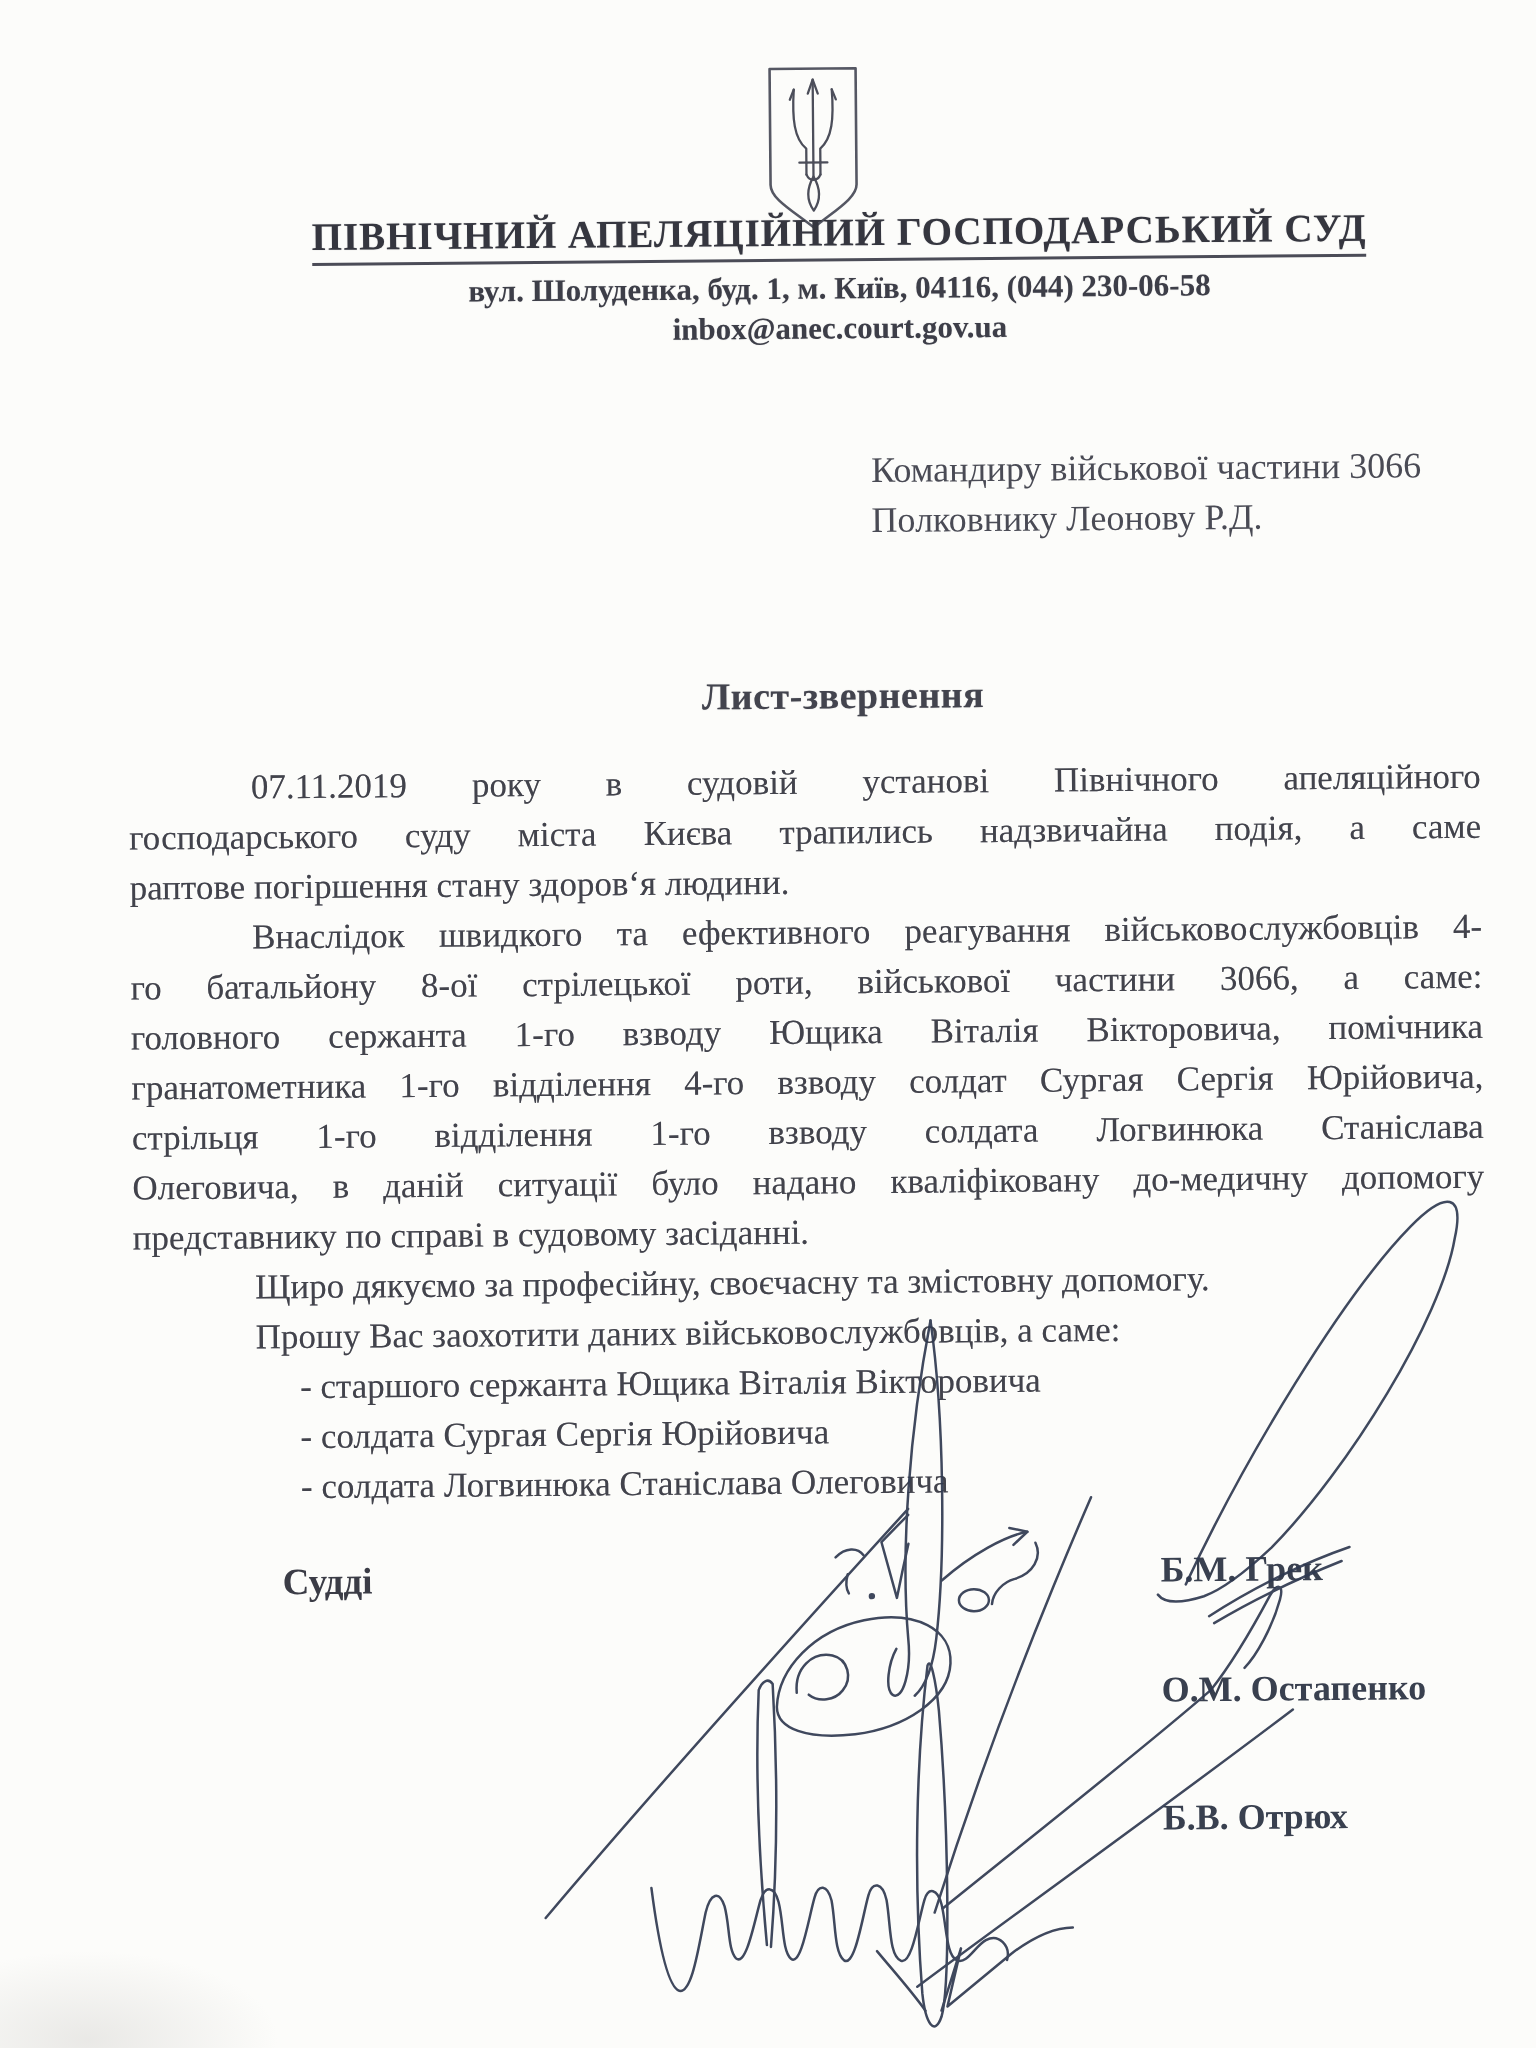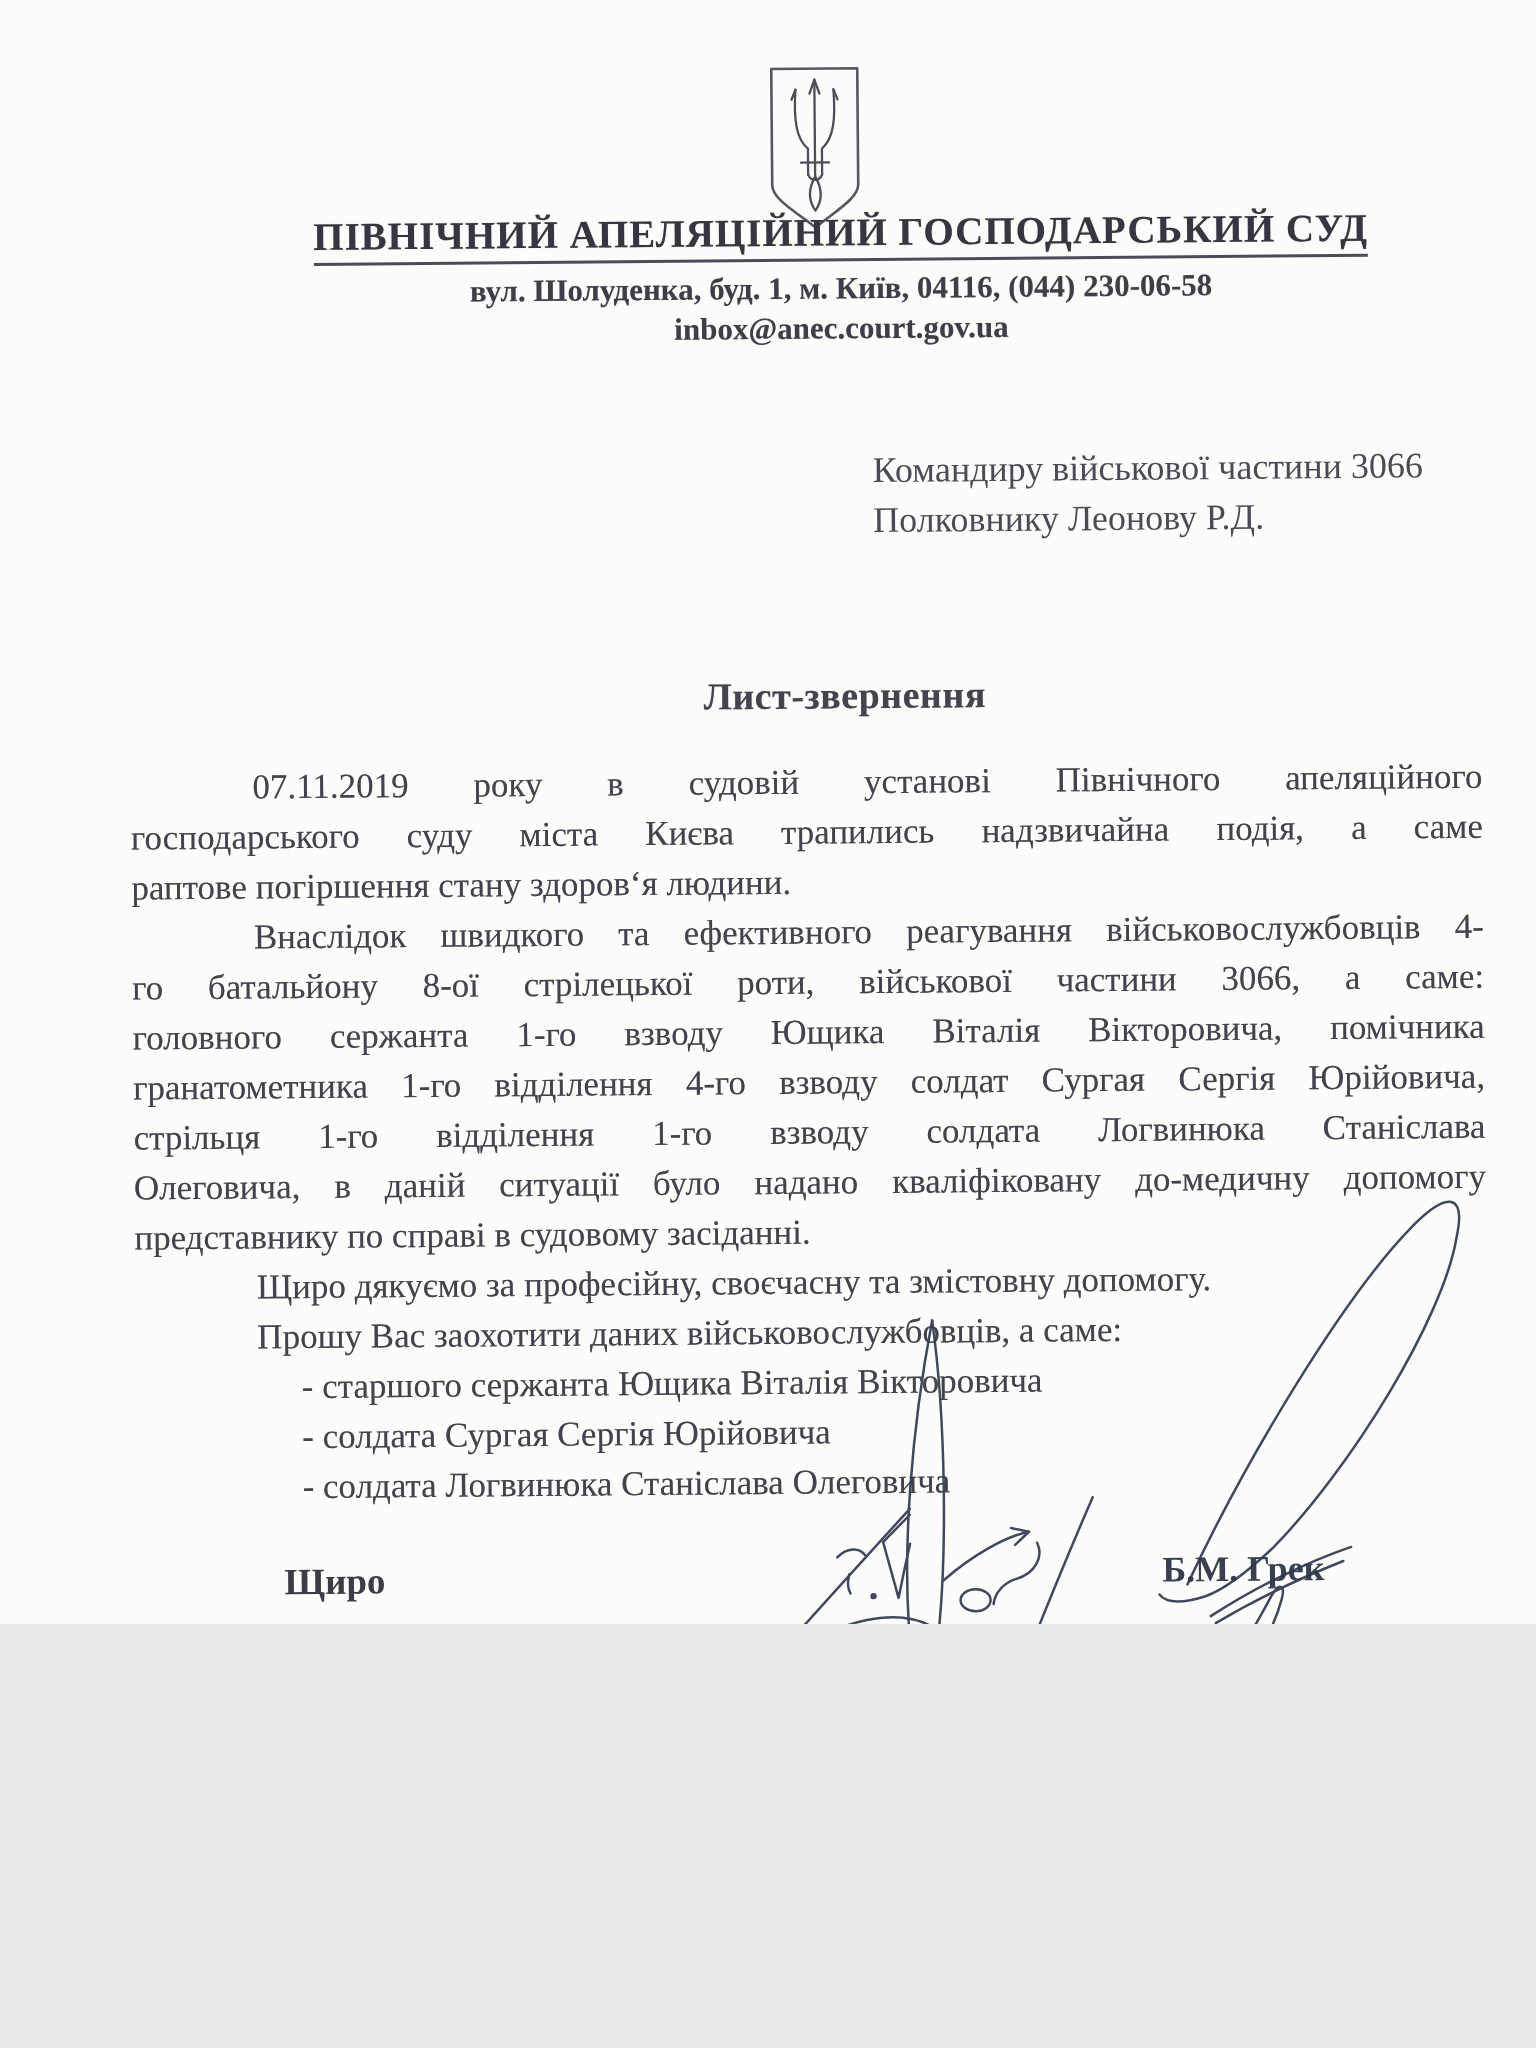--- a/index.html
+++ b/index.html
@@ -3,21 +3,21 @@
 <meta charset="utf-8">
 <style>
   :root{
     --ink:#42434c;
     --ink-strong:#35363f;
     --signature-ink:#2f3950;
     --paper:#fcfcfa;
   }
   html,body{margin:0;padding:0;background:#e8e8e8;}
   .page{
-    position:relative;width:1536px;height:1624px;overflow:hidden;
+    position:relative;width:1536px;height:2048px;overflow:hidden;
     background:var(--paper);
     font-family:"Liberation Serif", serif;
     color:var(--ink);
   }
   .skew{position:absolute;inset:0;transform:rotate(-0.5deg);transform-origin:50% 45%;}
   .scan-blob{
     position:absolute;left:-40px;top:1950px;width:320px;height:150px;
     background:radial-gradient(ellipse at 40% 60%, rgba(190,188,184,.30), rgba(190,188,184,0) 70%);
   }
   
@@ -103,21 +103,21 @@
         <div class="line justify">стрільця 1-го відділення 1-го взводу солдата Логвинюка Станіслава</div>
         <div class="line justify">Олеговича, в даній ситуації було надано кваліфіковану до-медичну допомогу</div>
         <div class="line plain">представнику по справі в судовому засіданні.</div>
         <div class="line plain-indent">Щиро дякуємо за професійну, своєчасну та змістовну допомогу.</div>
         <div class="line plain-indent">Прошу Вас заохотити даних військовослужбовців, а саме:</div>
         <div class="line bullet">- старшого сержанта Ющика Віталія Вікторовича</div>
         <div class="line bullet">- солдата Сургая Сергія Юрійовича</div>
         <div class="line bullet">- солдата Логвинюка Станіслава Олеговича</div>
       </div>
 
-    <div class="sign-label">Щиро</div>
+    <div class="sign-label">Судді</div>
     <div id="judges">
         <div class="judge" style="top: 1552px;">Б.М. Грек</div>
         <div class="judge" style="top: 1672px;">О.М. Остапенко</div>
         <div class="judge" style="top: 1800px;">Б.В. Отрюх</div>
       </div>
 
     <svg class="sig-overlay" width="1536" height="2048" viewBox="0 0 1536 2048">
       <g fill="none" stroke="var(--signature-ink)" stroke-width="2.5" stroke-linecap="round" stroke-linejoin="round" opacity="0.92">
 
         <path d="M 927,1322 C 905,1432 895,1552 902,1640 C 905,1672 896,1702 886,1696 C 878,1690 882,1664 890,1650"></path>

